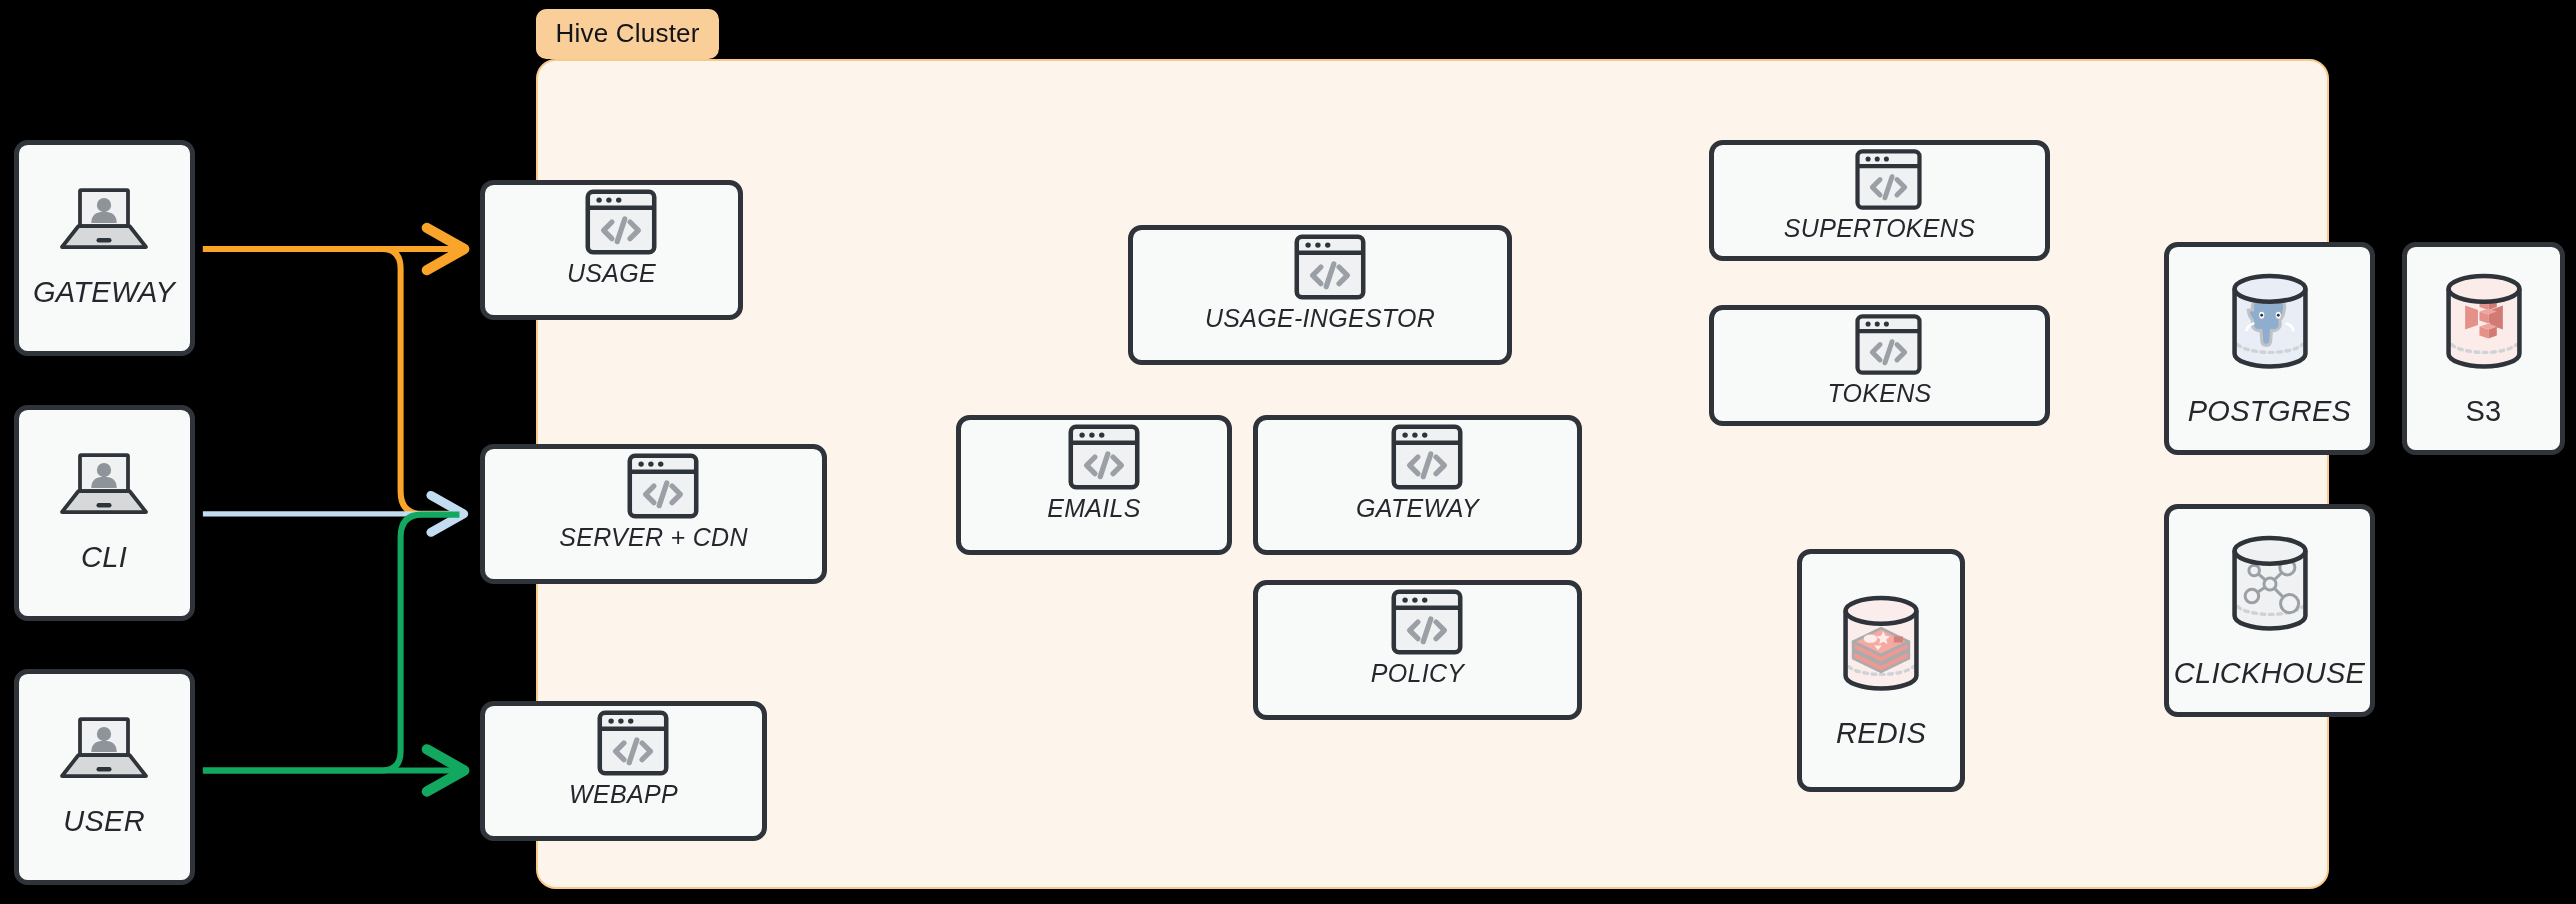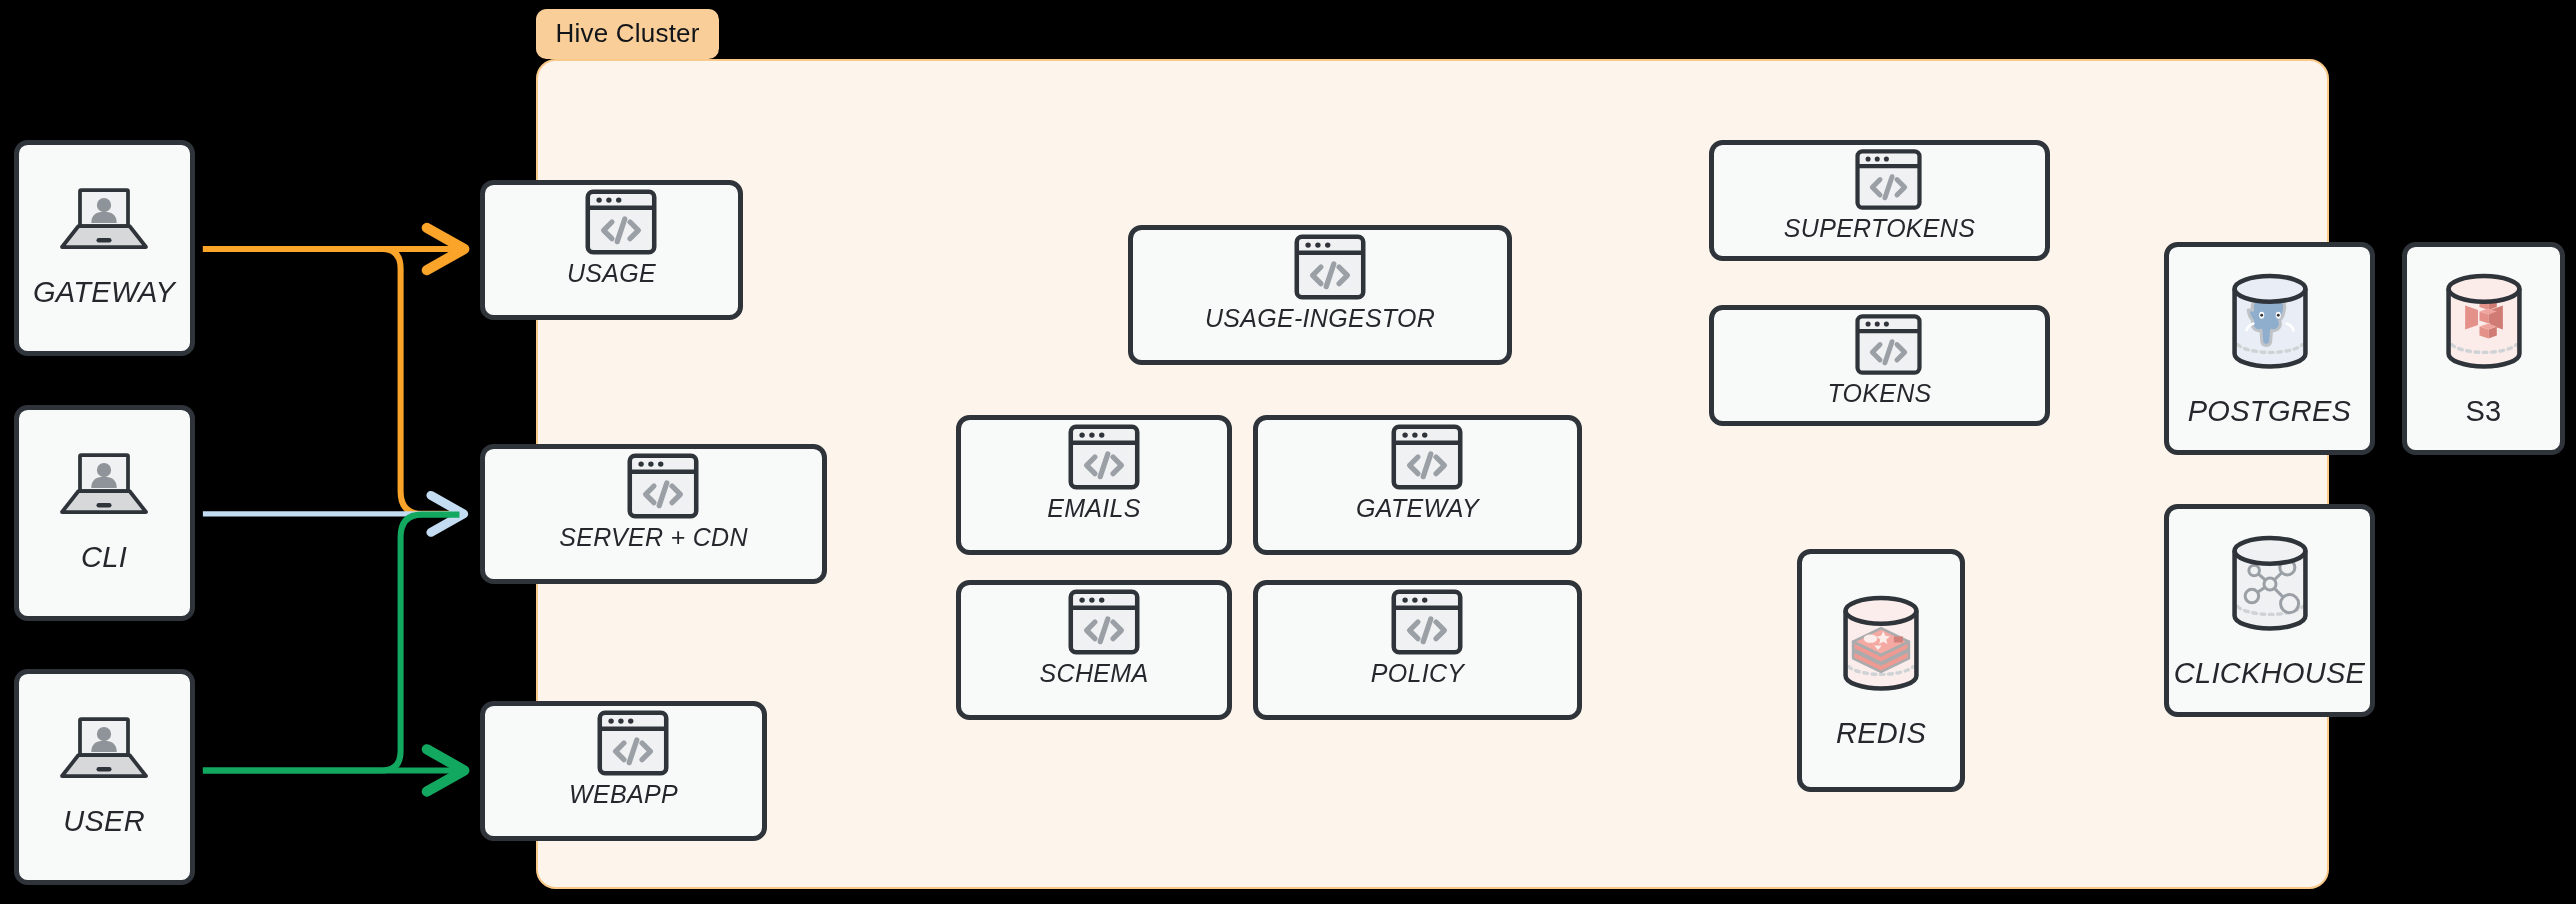--- a/index.html
+++ b/index.html
@@ -256,33 +256,20 @@
         <path d="M6 30 L92 30" stroke="#2F343A" stroke-width="6"></path>
         <circle cx="20" cy="20" r="3.6" fill="#2F343A"></circle>
         <circle cx="33" cy="20" r="3.6" fill="#2F343A"></circle>
         <circle cx="46" cy="20" r="3.6" fill="#2F343A"></circle>
         <path d="M37 49 L26 60 L37 71 M61 49 L72 60 L61 71 M54 45 L44 75" fill="none" stroke="#9AA0A6" stroke-width="7" stroke-linecap="round" stroke-linejoin="round"></path>
       </svg>
     </span>
     <span class="node-label">GATEWAY</span>
   </div>
 
-  <div class="node svc" style="left:956px; top:580px; width:276px; height:140px;">
-    <span class="icon-wrap" style="padding-left:19.6px;">
-      <svg class="icon" width="74" height="74" viewBox="0 0 98 98" aria-hidden="true">
-        <rect x="5" y="9" width="88" height="80" rx="7" fill="#F0F1F2" stroke="#2F343A" stroke-width="6"></rect>
-        <path d="M6 30 L92 30" stroke="#2F343A" stroke-width="6"></path>
-        <circle cx="20" cy="20" r="3.6" fill="#2F343A"></circle>
-        <circle cx="33" cy="20" r="3.6" fill="#2F343A"></circle>
-        <circle cx="46" cy="20" r="3.6" fill="#2F343A"></circle>
-        <path d="M37 49 L26 60 L37 71 M61 49 L72 60 L61 71 M54 45 L44 75" fill="none" stroke="#9AA0A6" stroke-width="7" stroke-linecap="round" stroke-linejoin="round"></path>
-      </svg>
-    </span>
-    <span class="node-label">SCHEMA</span>
-  </div>
 
   <div class="node svc" style="left:1253px; top:580px; width:329px; height:140px;">
     <span class="icon-wrap" style="padding-left:19.6px;">
       <svg class="icon" width="74" height="74" viewBox="0 0 98 98" aria-hidden="true">
         <rect x="5" y="9" width="88" height="80" rx="7" fill="#F0F1F2" stroke="#2F343A" stroke-width="6"></rect>
         <path d="M6 30 L92 30" stroke="#2F343A" stroke-width="6"></path>
         <circle cx="20" cy="20" r="3.6" fill="#2F343A"></circle>
         <circle cx="33" cy="20" r="3.6" fill="#2F343A"></circle>
         <circle cx="46" cy="20" r="3.6" fill="#2F343A"></circle>
         <path d="M37 49 L26 60 L37 71 M61 49 L72 60 L61 71 M54 45 L44 75" fill="none" stroke="#9AA0A6" stroke-width="7" stroke-linecap="round" stroke-linejoin="round"></path>

